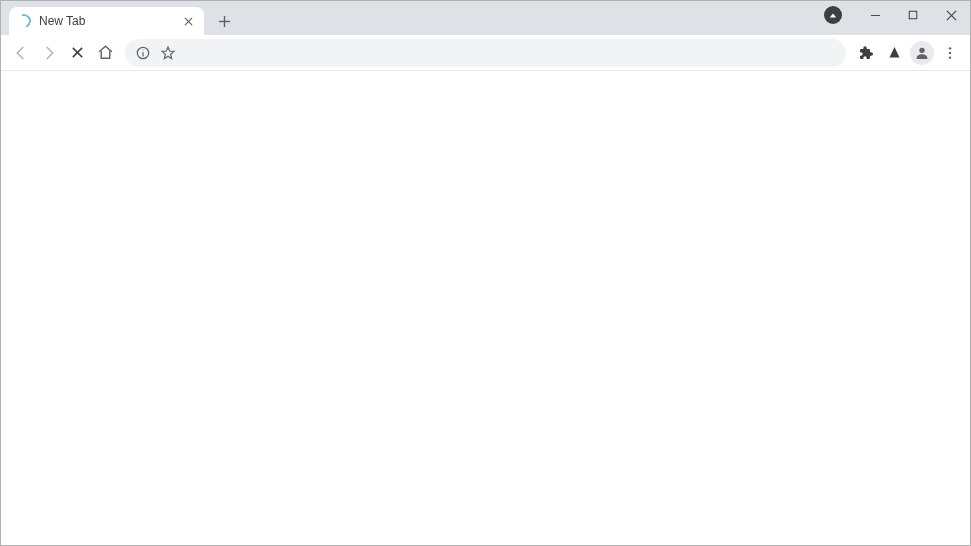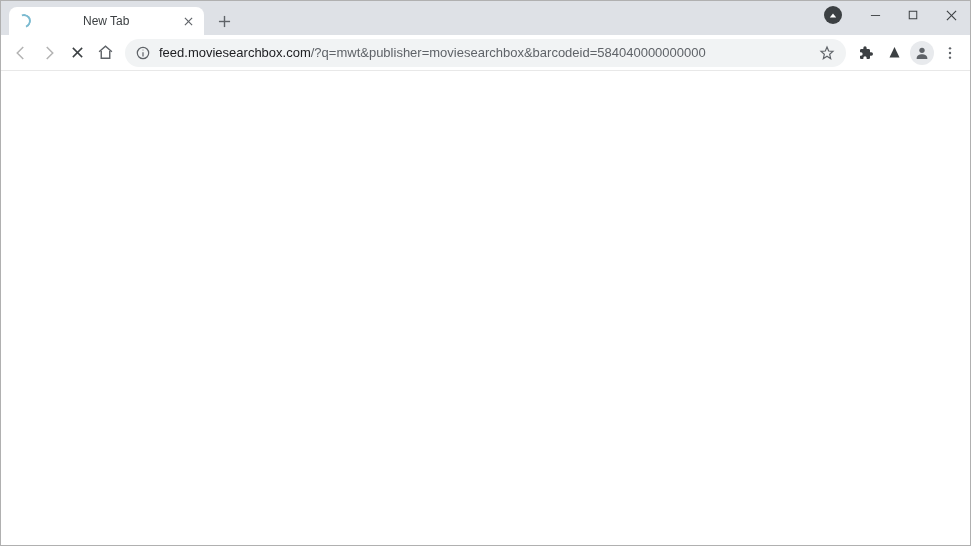--- a/index.html
+++ b/index.html
@@ -35,21 +35,21 @@
 .tab .spinner {
   width: 14px;
   height: 14px;
   margin-right: 8px;
   border: 2px solid transparent;
   border-top-color: #7bbad0;
   border-right-color: #7bbad0;
   border-radius: 50%;
   transform: rotate(25deg);
 }
-.tab .title { flex: 1; white-space: nowrap; overflow: hidden; text-overflow: ellipsis; margin-left: 44px; }
+.tab .title { flex: 1; white-space: nowrap; overflow: hidden; text-overflow: ellipsis; }
 .tab .close {
   width: 16px; height: 16px;
   display: flex; align-items: center; justify-content: center;
   color: #5f6368; font-size: 12px;
   border-radius: 50%;
 }
 .new-tab-btn {
   width: 28px; height: 28px;
   display: flex; align-items: center; justify-content: center;
   color: #5f6368;
@@ -210,21 +210,20 @@
       </svg>
   </div>
   <div class="omnibox">
     <div class="site-info">
       <svg viewBox="0 0 16 16" width="14" height="14" fill="none" stroke="#5f6368" stroke-width="1.4">
           <circle cx="8" cy="8" r="6.5"></circle>
           <line x1="8" y1="7" x2="8" y2="12"></line>
           <circle cx="8" cy="4.5" r="0.6" fill="#5f6368" stroke="none"></circle>
         </svg>
     </div>
-    <div class="url"><span class="host">feed.moviesearchbox.com</span><span class="path">/?q=mwt&amp;publisher=moviesearchbox&amp;barcodeid=584040000000000</span></div>
     <div class="bookmark">
       <svg viewBox="0 0 24 24" width="16" height="16" fill="none" stroke="#5f6368" stroke-width="1.8">
           <polygon points="12,3 14.5,9 21,9.5 16,14 17.5,20.5 12,17 6.5,20.5 8,14 3,9.5 9.5,9"></polygon>
         </svg>
     </div>
   </div>
   <div class="ext-btn">
     <svg viewBox="0 0 24 24" width="16" height="16" fill="#3c4043">
         <path d="M20 11h-2V8c0-1.1-.9-2-2-2h-3V4.5a2.5 2.5 0 0 0-5 0V6H5c-1.1 0-2 .9-2 2v3h1.5a2.5 2.5 0 0 1 0 5H3v3c0 1.1.9 2 2 2h3v-1.5a2.5 2.5 0 0 1 5 0V21h3c1.1 0 2-.9 2-2v-3h2a2.5 2.5 0 0 0 0-5z"></path>
       </svg>

